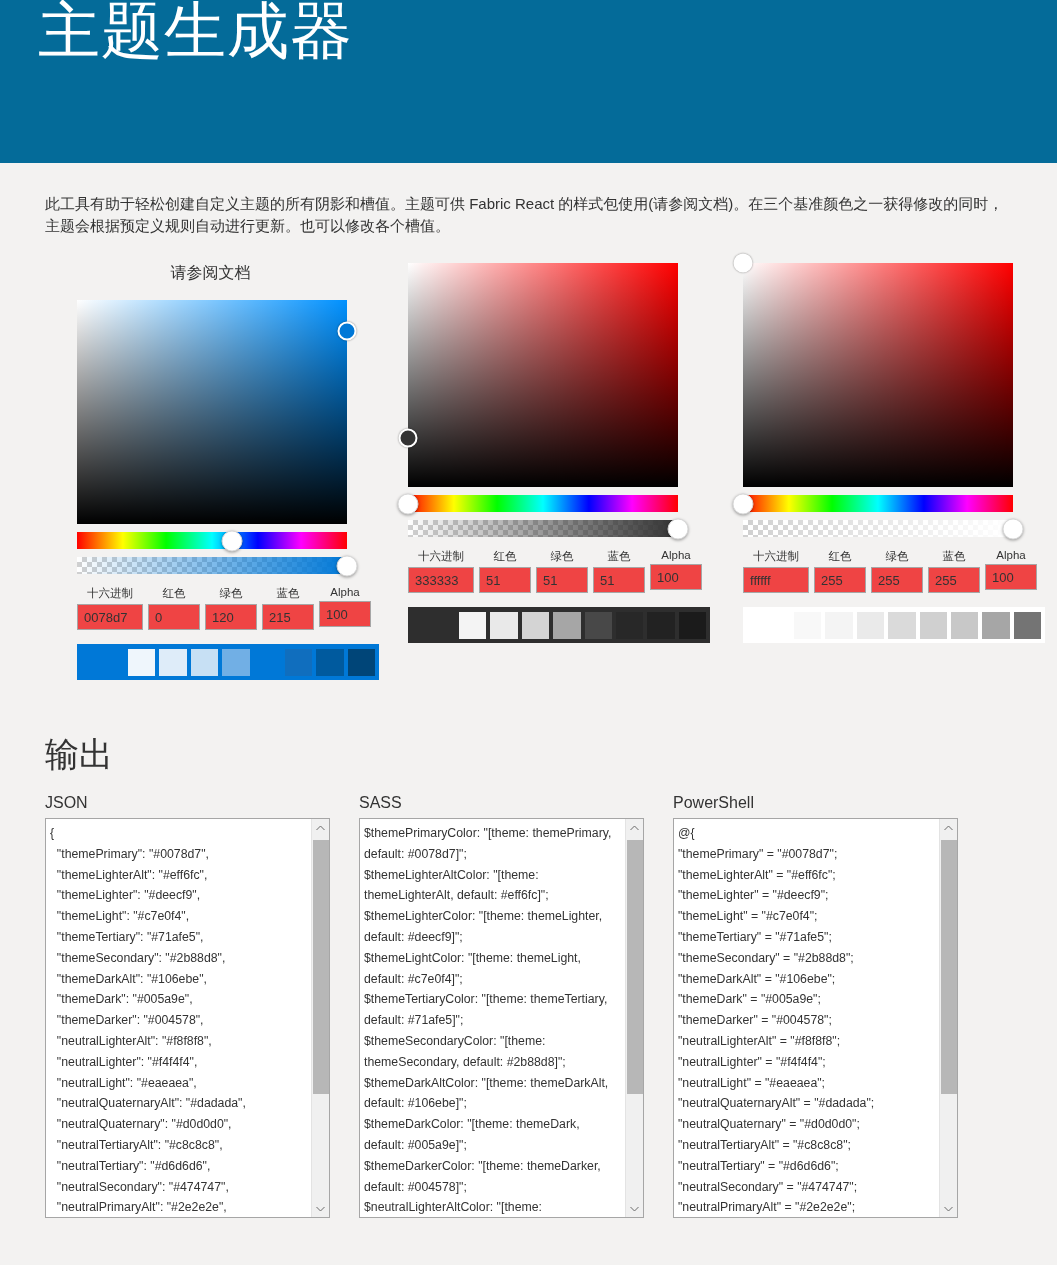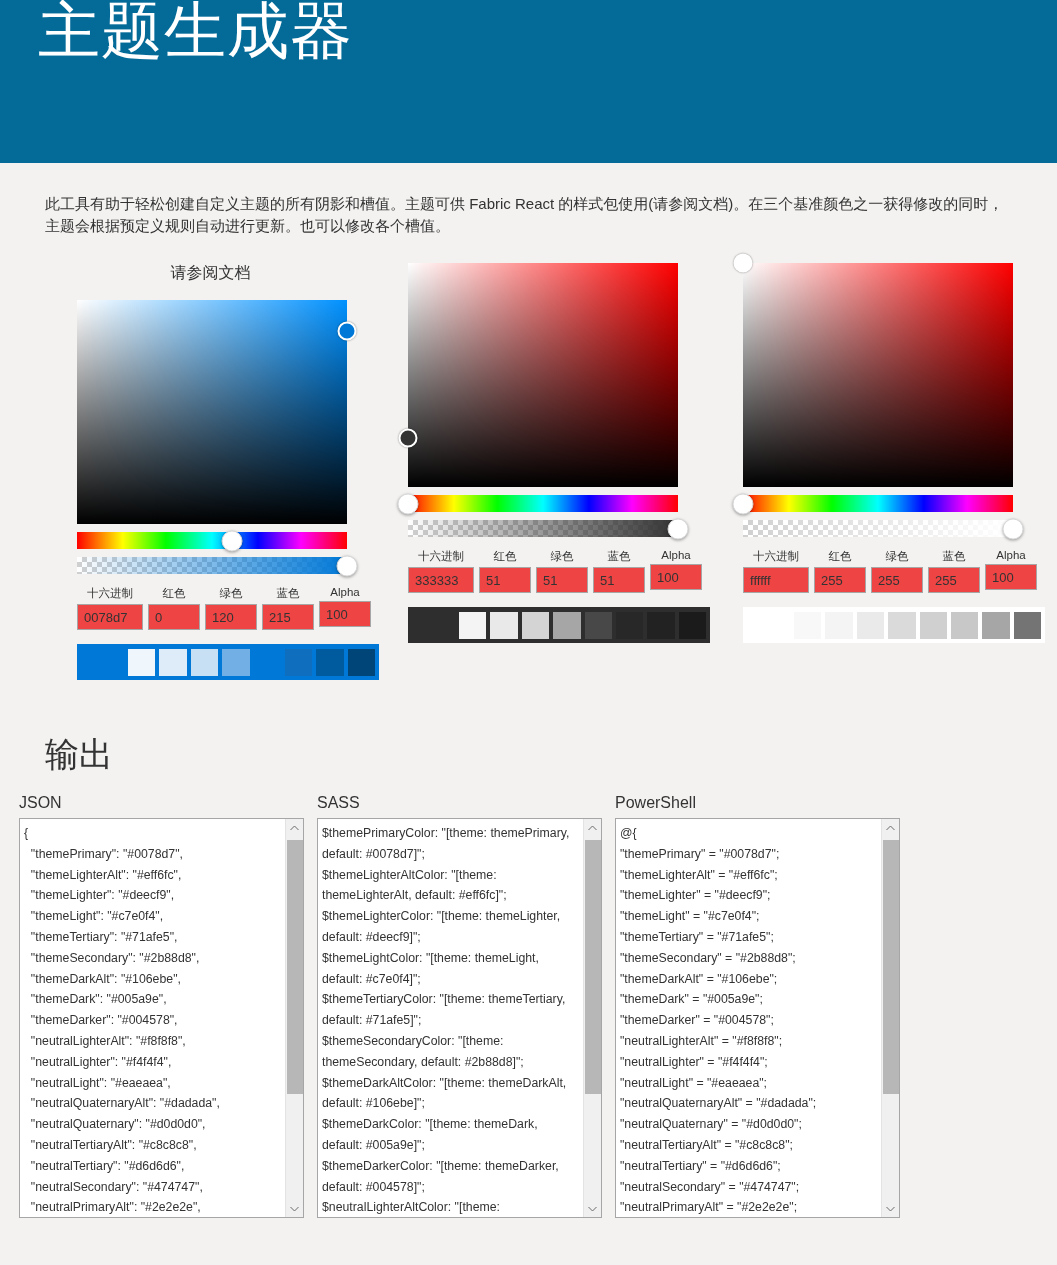--- a/index.html
+++ b/index.html
@@ -140,23 +140,23 @@
   .swatch-strip .filler{width:56px;height:36px;}
   .swatch{width:30px;height:27px;margin-right:4px;}
   .swatch:first-of-type{margin-left:0;}
   
   .output-h{
     font-size:34px;font-weight:300;color:#333;
     margin:52px 0 0 45px;
   }
   .outputs{
     display:flex;
-    padding:0 19px;
+    padding:0 45px;
     margin-top:16px;
-    gap:13px;
+    gap:29px;
   }
   .out-col{ width:285px; }
   .out-label{
     font-size:16px;color:#333;margin-bottom:6px;
   }
   .out-box{
     position:relative;
     height:400px;
     border:1px solid #a6a6a6;
     background:#ffffff;

